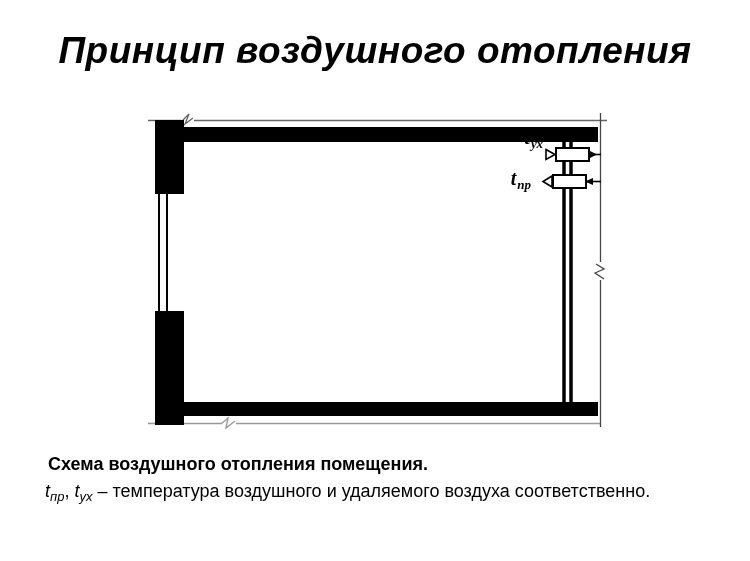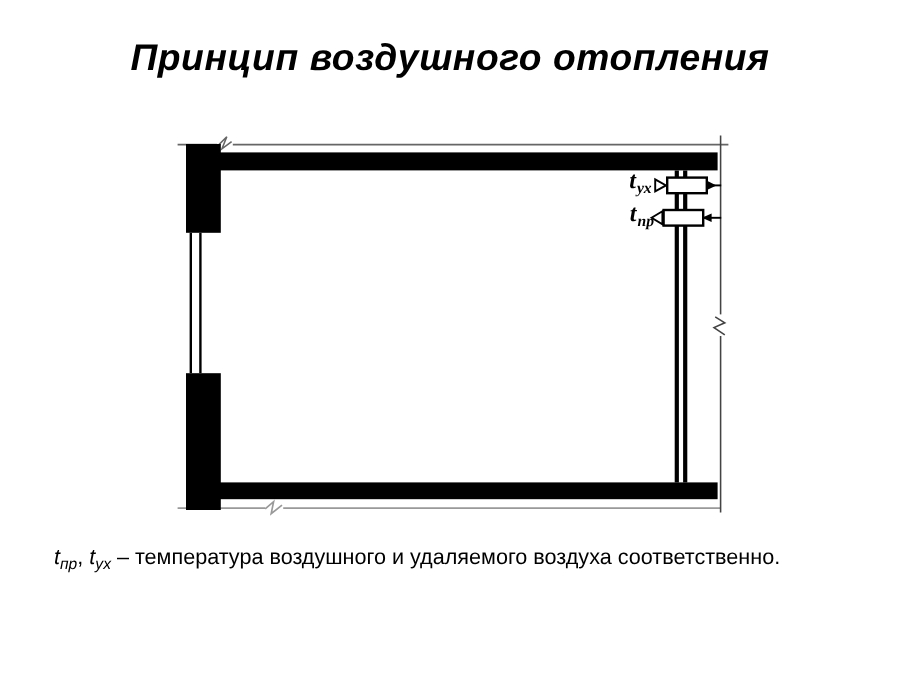--- a/index.html
+++ b/index.html
@@ -8,21 +8,21 @@
     width:750px;height:561px;
     background:#fff;
     overflow:hidden;
     font-family:"Liberation Sans", sans-serif;
     color:#000;
   }
   .title{
     position:absolute;
     left:0;top:30px;width:750px;
     text-align:center;
-    font-size:31px;
+    font-size:37px;
     font-weight:bold;
     font-style:italic;
     letter-spacing:0.5px;
     margin:0;
   }
   .diagram-svg{
     position:absolute;left:0;top:0;width:750px;height:561px;
   }
   .t-label{
     position:absolute;
@@ -111,24 +111,25 @@
     <g>
       <line x1="589" y1="154.5" x2="601" y2="154.5" stroke="#000" stroke-width="1.6"></line>
       <polygon points="590,151 597,154.5 590,158" fill="#000"></polygon>
     </g>
     <g>
       <line x1="586" y1="181.5" x2="601" y2="181.5" stroke="#000" stroke-width="1.6"></line>
       <polygon points="585,181.5 593,178 593,185" fill="#000"></polygon>
     </g>
   </svg>
 
-  <div class="t-label" style="left:490px;top:141px;width:53px;">
+  <div class="t-label" style="left:490px;top:127px;width:53px;">
     <span>t</span><sub>ух</sub>
   </div>
-  <div class="t-label" style="left:492px;top:168px;width:53px;">
+  <div class="t-label" style="left:478px;top:168px;width:53px;">
     <span>t</span><sub>пр</sub>
   </div>
 
   <div class="caption">
+    <p class="caption-heading">Схема воздушного отопления помещения.</p>
     <p class="caption-formula"><i><span>t</span><sub>пр</sub></i><span>, </span><i><span>t</span><sub>ух</sub></i><span> – температура воздушного и удаляемого воздуха соответственно.</span></p>
   </div>
 
 </div>
 
 </body></html>

